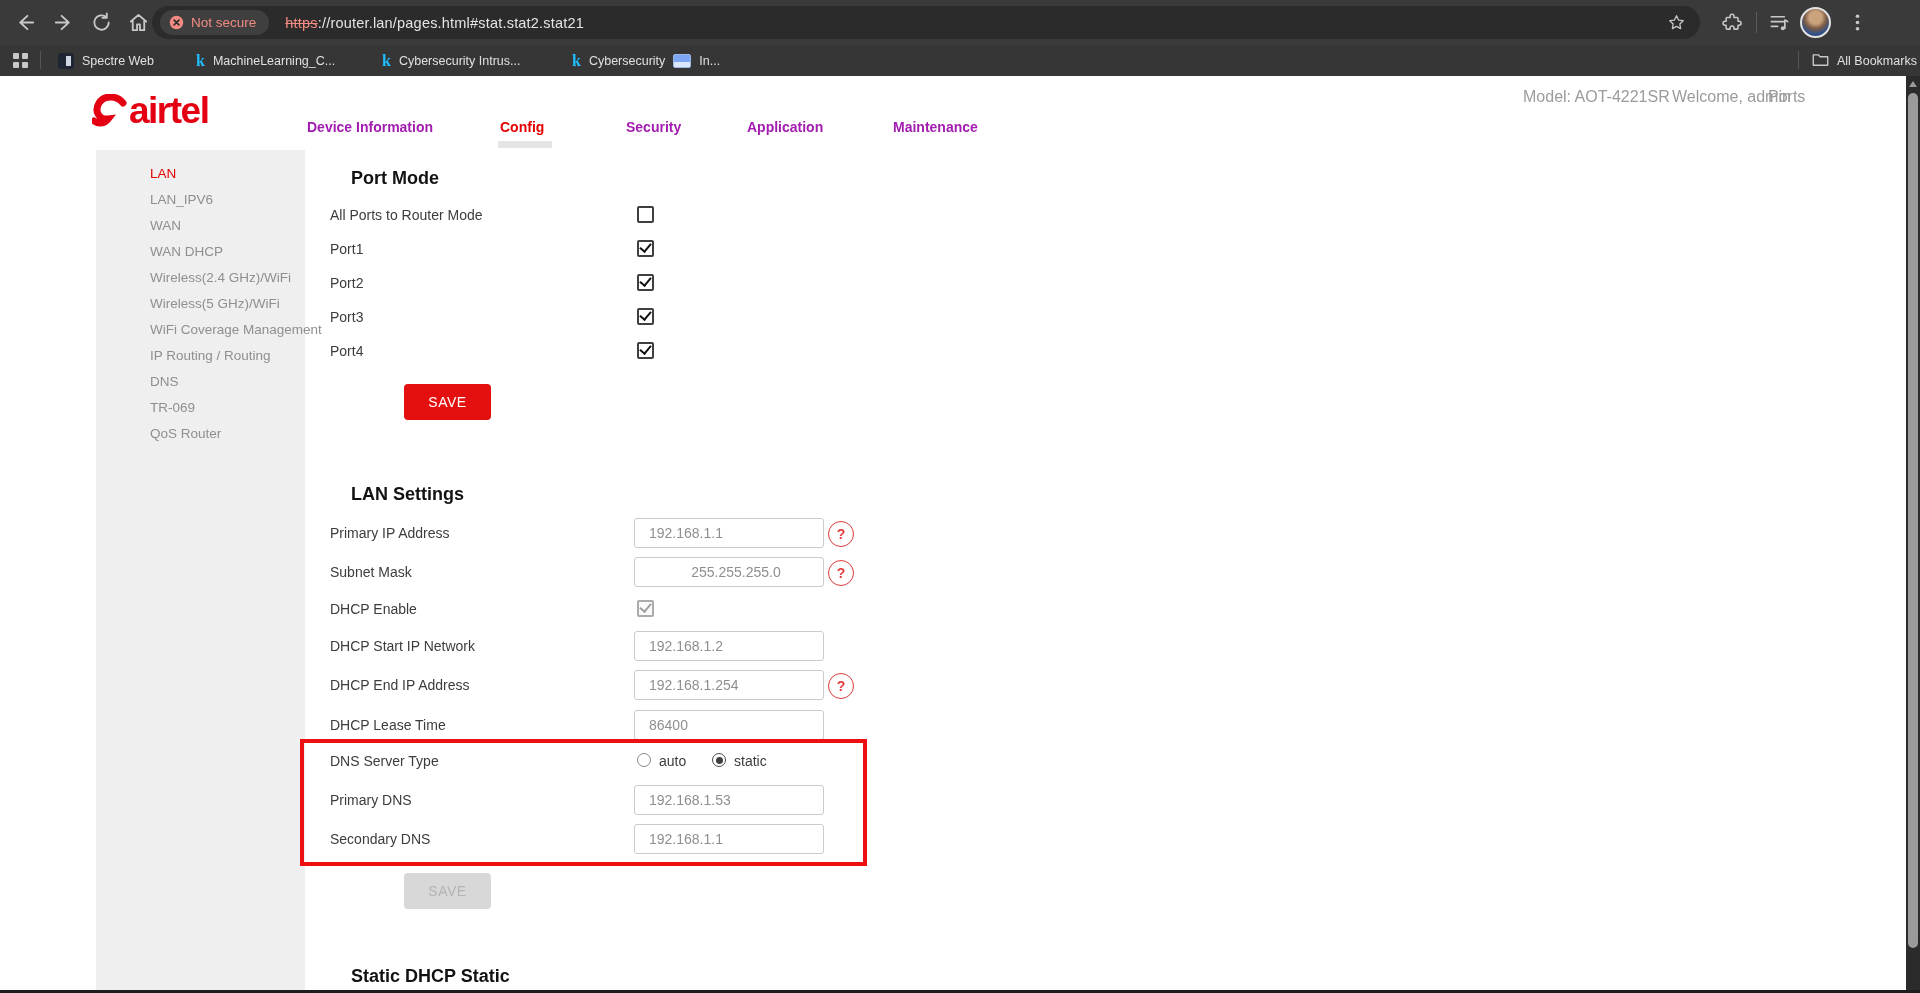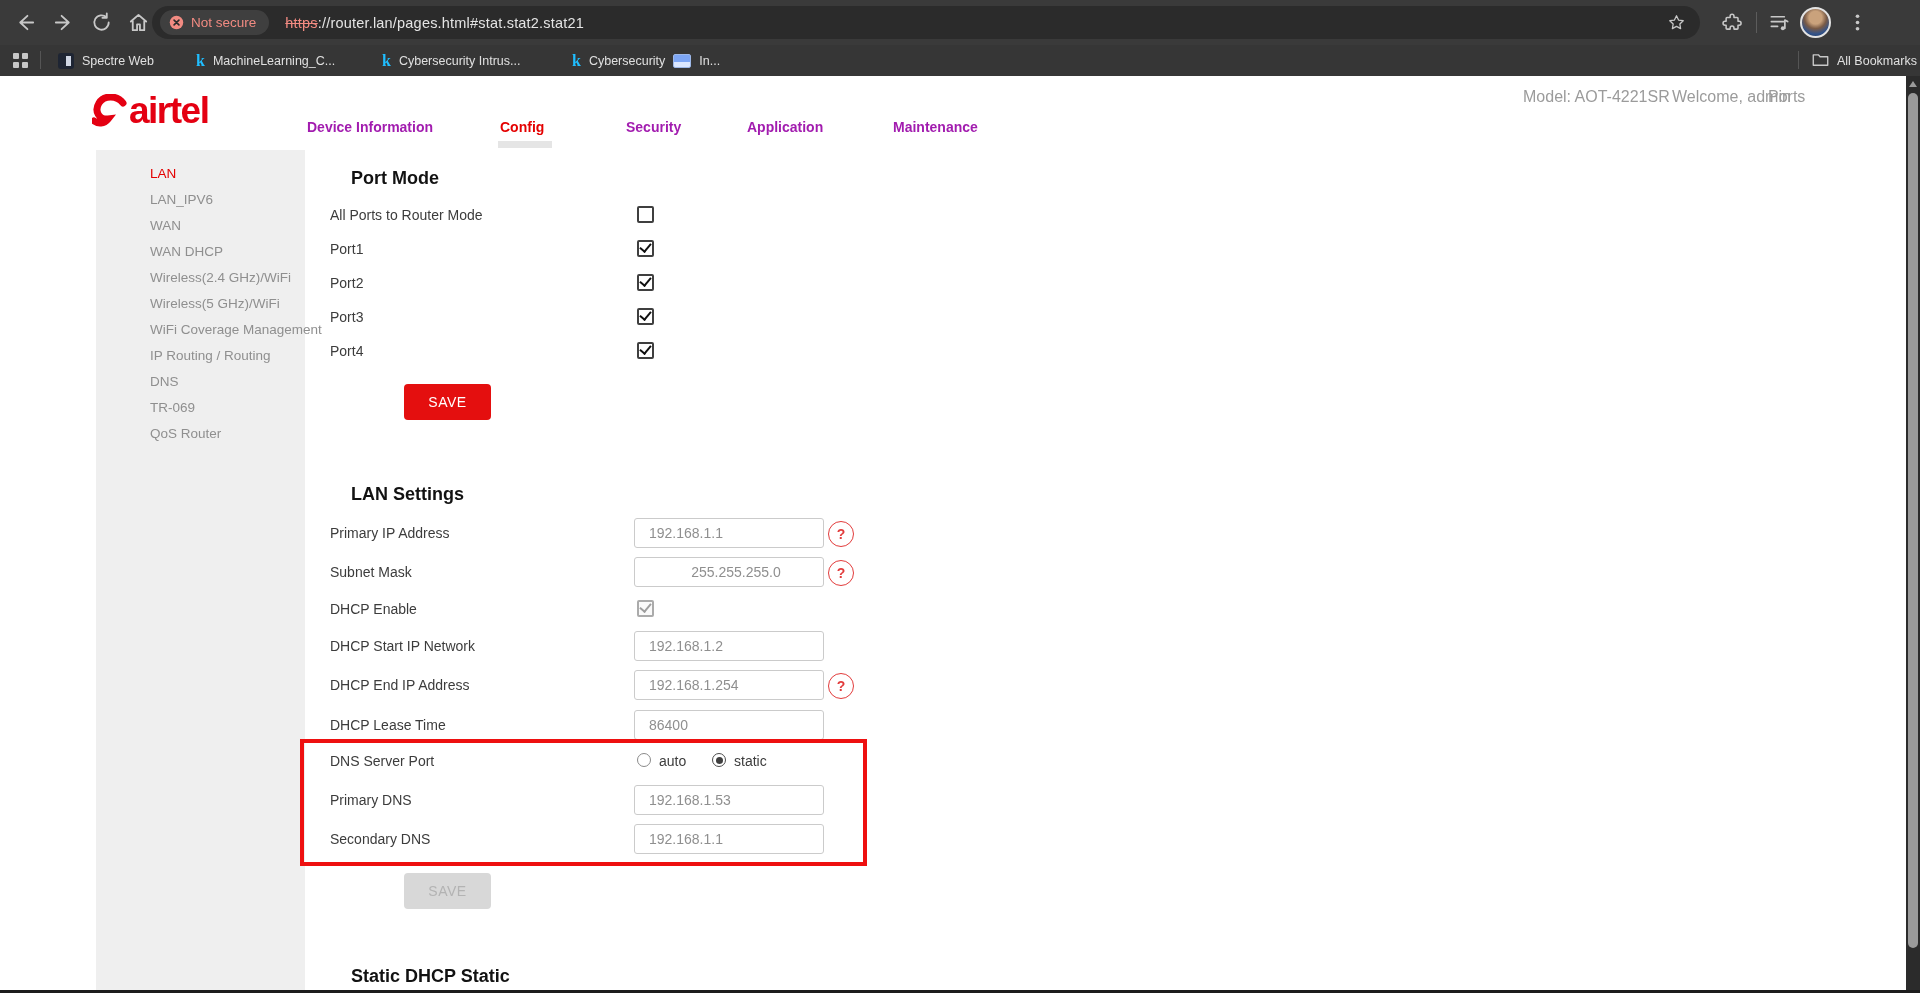--- a/index.html
+++ b/index.html
@@ -242,21 +242,21 @@
   <span class="flabel" style="top:638px">DHCP Start IP Network</span>
   <input class="field" style="top: 631px;" readonly="" value="192.168.1.2">
 
   <span class="flabel" style="top:677px">DHCP End IP Address</span>
   <input class="field" style="top: 670px;" readonly="" value="192.168.1.254">
   <div class="help" style="top:673px">?</div>
 
   <span class="flabel" style="top:717px">DHCP Lease Time</span>
   <input class="field" style="top: 710px;" readonly="" value="86400">
 
-  <span class="flabel" style="top:753px">DNS Server Port</span>
+  <span class="flabel" style="top:753px">DNS Server Type</span>
   <div class="radio" style="left:637px;top:753px"></div>
   <span class="rlabel" style="left:659px;top:753px">auto</span>
   <div class="radio checked" style="left:712px;top:753px"></div>
   <span class="rlabel" style="left:734px;top:753px">static</span>
 
   <span class="flabel" style="top:792px">Primary DNS</span>
   <input class="field" style="top: 785px;" readonly="" value="192.168.1.53">
 
   <span class="flabel" style="top:831px">Secondary DNS</span>
   <input class="field" style="top: 824px;" readonly="" value="192.168.1.1">

